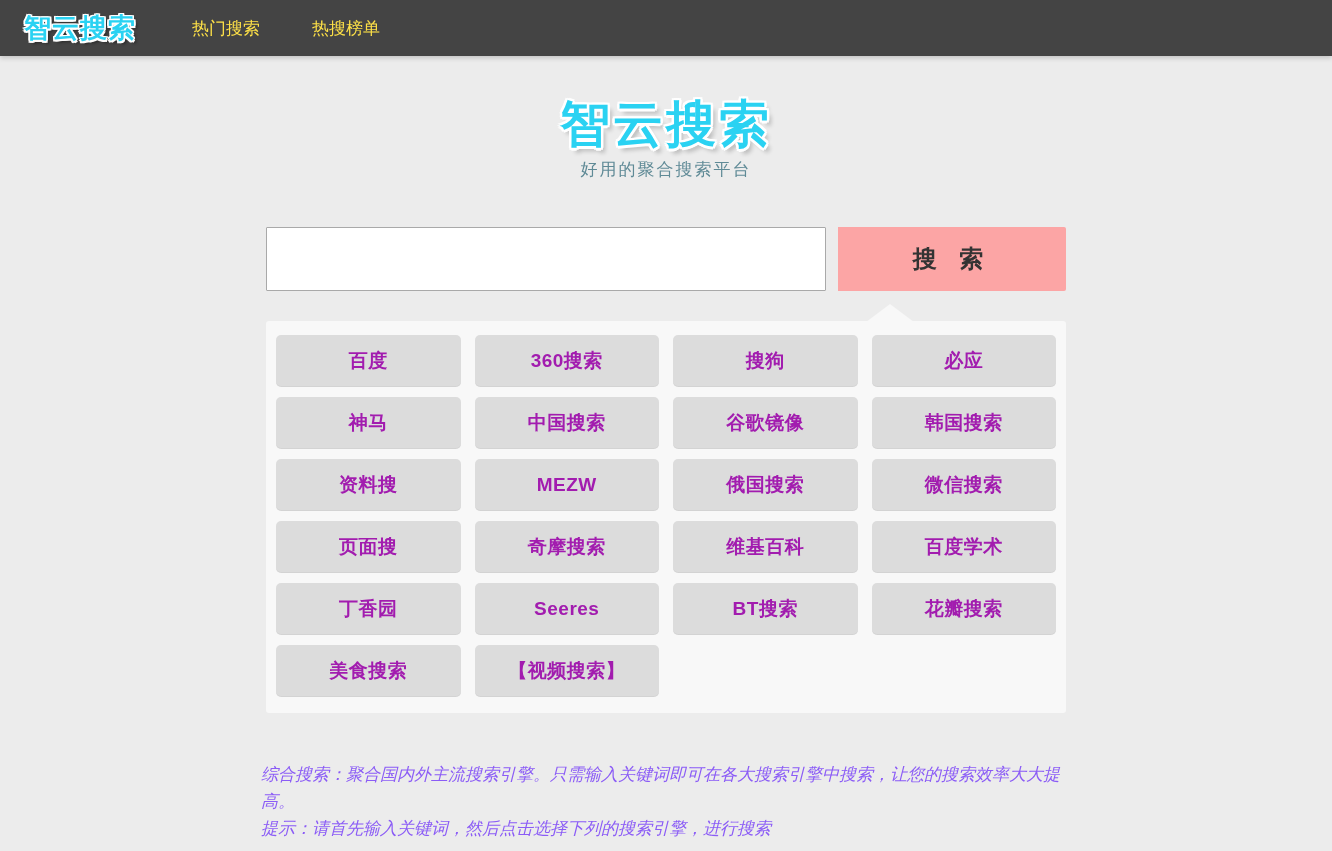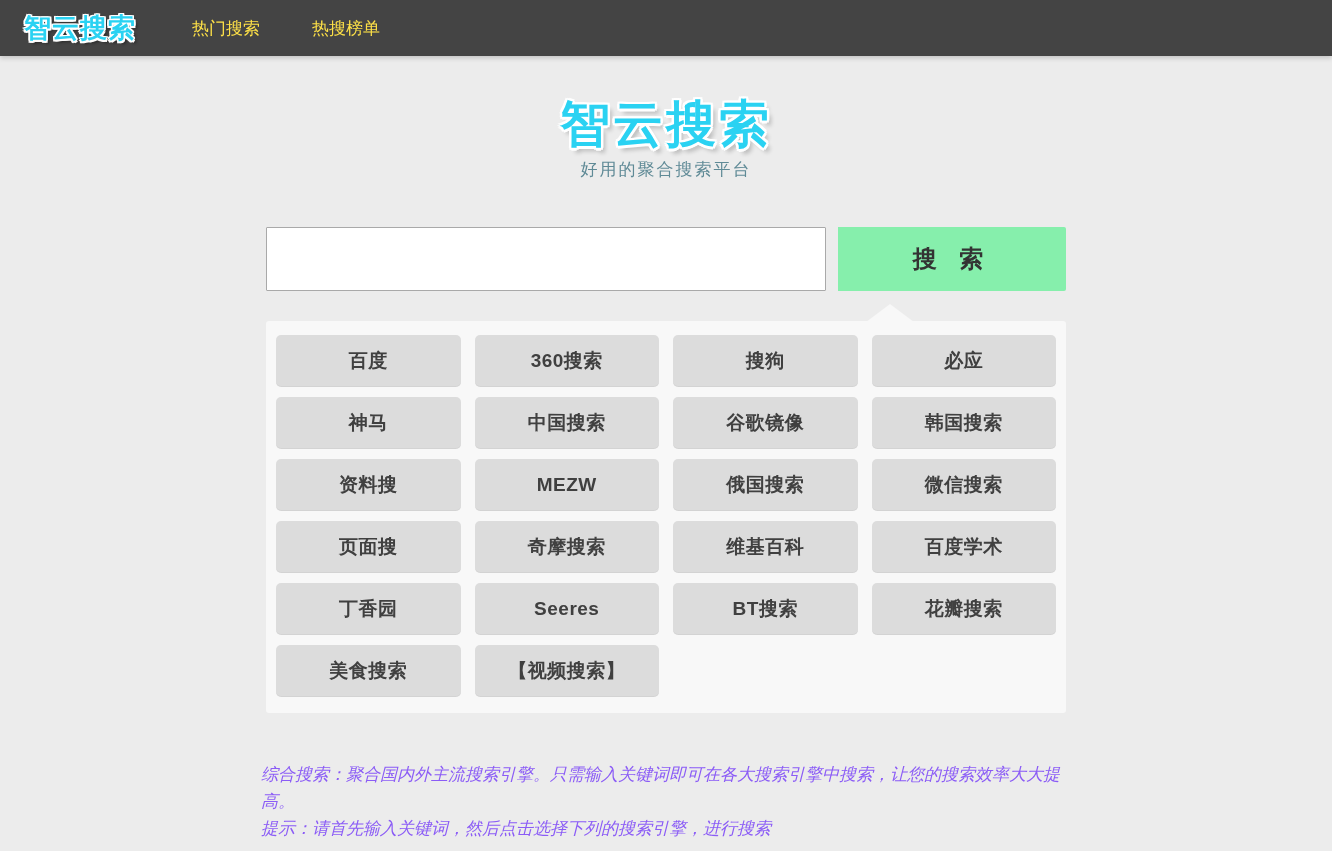--- a/index.html
+++ b/index.html
@@ -112,21 +112,21 @@
     background: #ffffff;
     outline: none;
     font-size: 20px;
     padding: 0 12px;
     font-family: "Liberation Sans", "DejaVu Sans", sans-serif;
     color: #222;
     border-radius: 1px;
   }
   .search-button {
     flex: 1;
-    background: #86efac;
+    background: #fca5a5;
     border: none;
     color: #333333;
     font-size: 24px;
     font-weight: bold;
     letter-spacing: 8px;
     cursor: pointer;
     font-family: "Liberation Sans", "DejaVu Sans", sans-serif;
     display: flex;
     align-items: center;
     justify-content: center;
@@ -160,21 +160,21 @@
   .engine-btn {
     background: #dcdcdc;
     border: none;
     border-radius: 5px;
     height: 52px;
     display: flex;
     align-items: center;
     justify-content: center;
     font-size: 19px;
     font-weight: bold;
-    color: #404040;
+    color: #a21caf;
     cursor: pointer;
     font-family: "Liberation Sans", "DejaVu Sans", sans-serif;
     letter-spacing: 0.5px;
     box-shadow: inset 0 -1px 0 rgba(0,0,0,0.04);
     white-space: nowrap;
   }
 
   
   .description {
     width: 810px;

